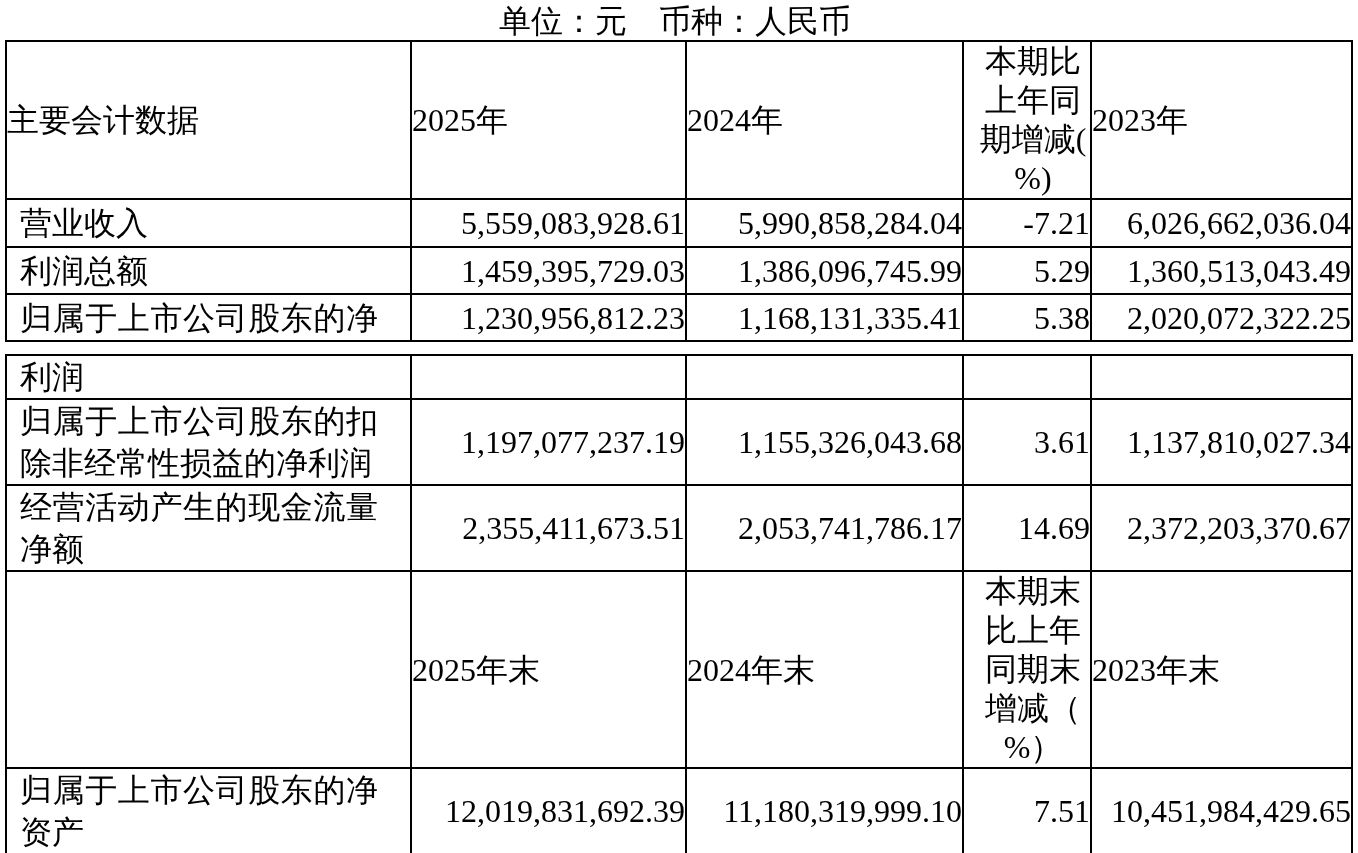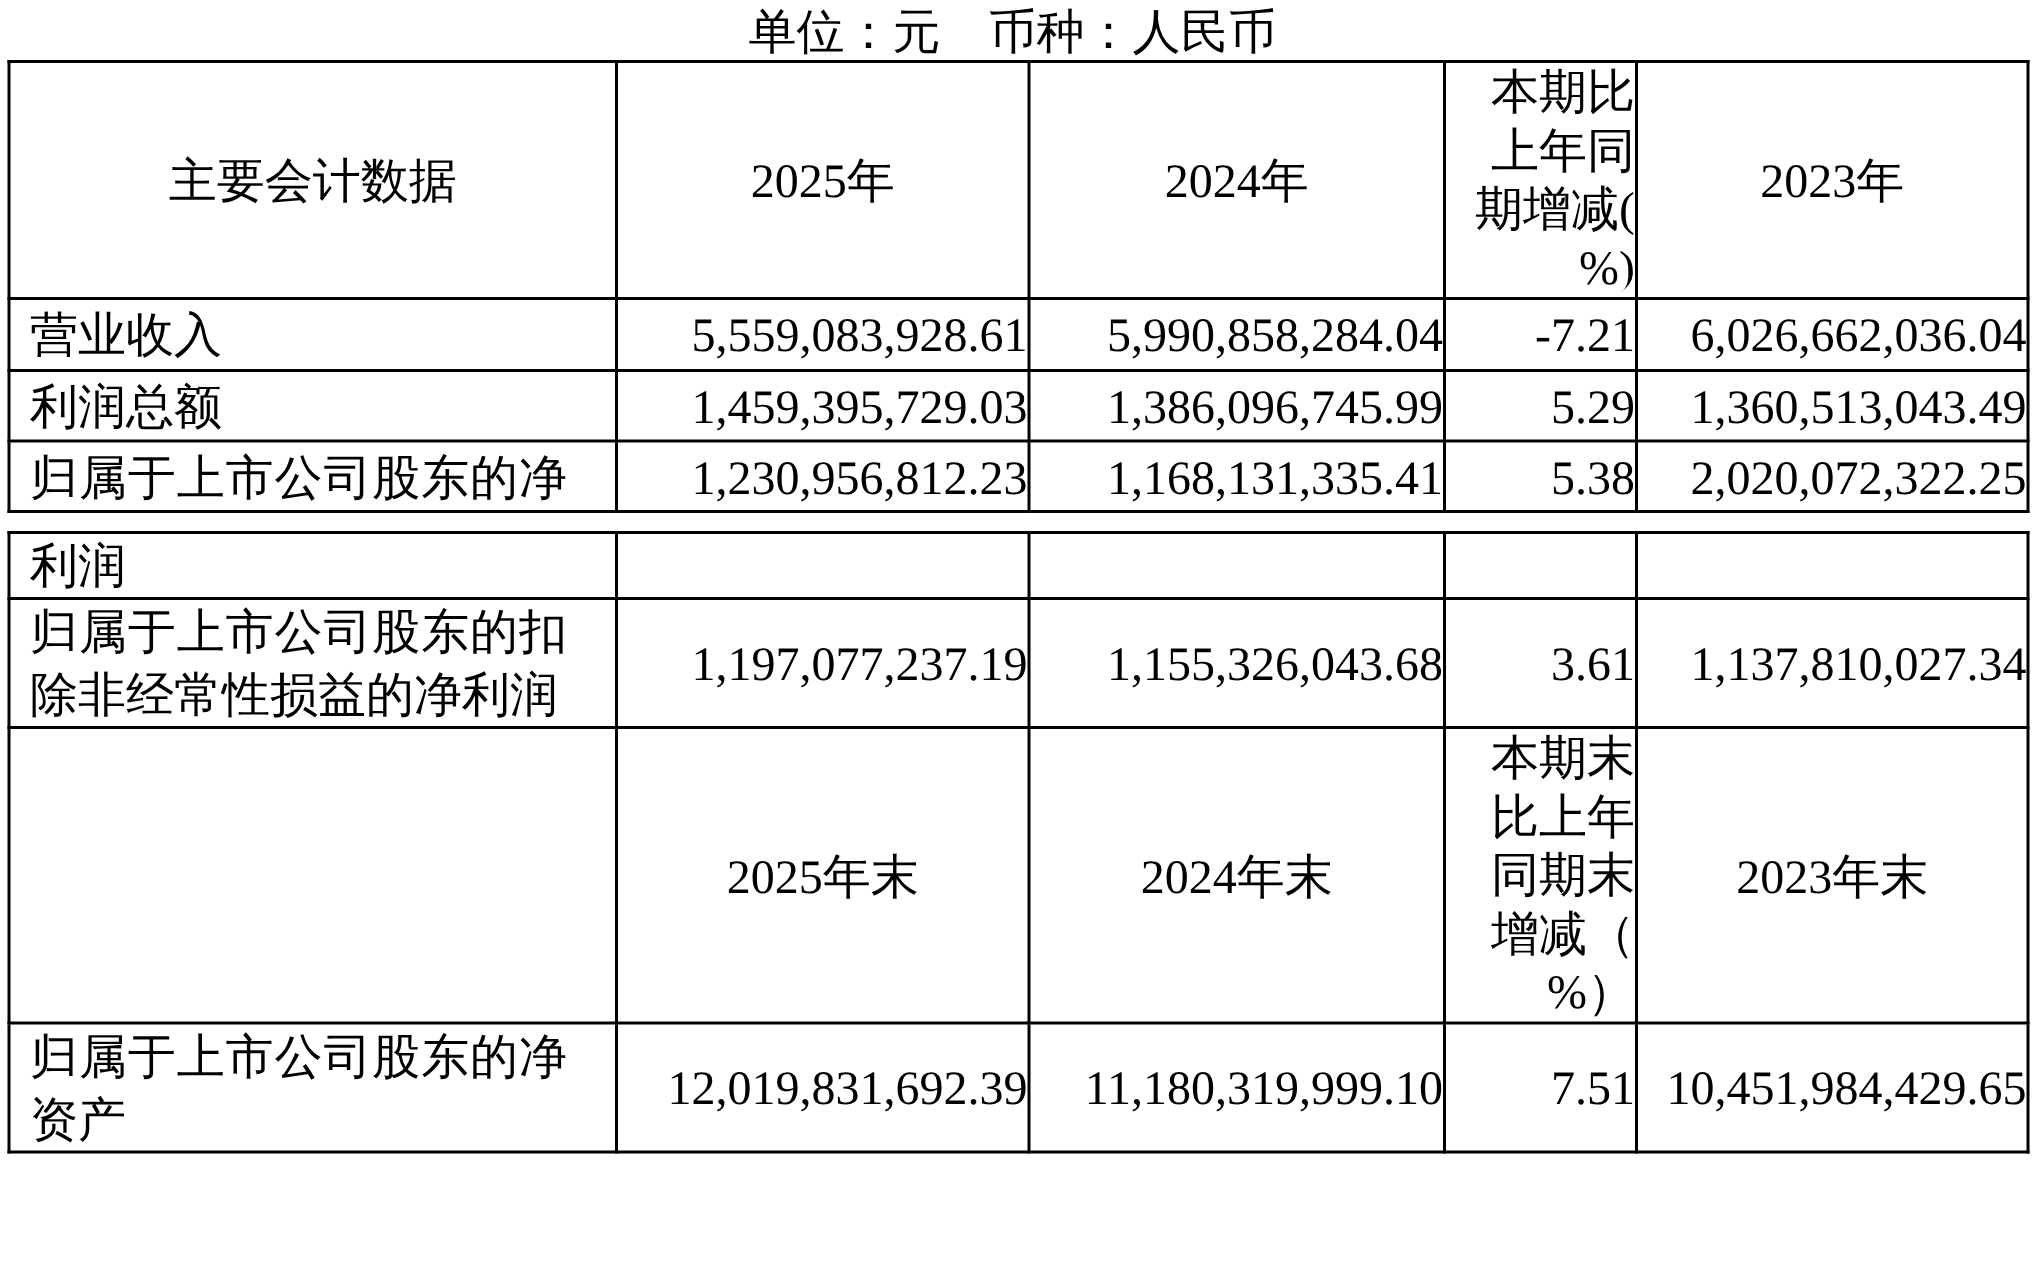--- a/index.html
+++ b/index.html
@@ -21,29 +21,29 @@
     line-height:42px;
   }
   tr.rh158 td { height:158px; }
   tr.rh48  td { height:48px; }
   tr.rh47  td { height:47px; }
   tr.rh44  td { height:44px; }
   tr.rh86  td { height:86px; }
   tr.rh84  td { height:84px; }
   tr.rh196 td { height:196px;font-family:Liberation Serif, serif; }
   tr.rh83  td { height:83px; }
-  td.hc { text-align:center; }
+  td.hc { }
   td.label {
     text-align:justify; text-justify:inter-ideograph;
     padding:0 32px 0 13px;
   }
   td.stretch { text-align-last:justify; }
   td.num { text-align:right; padding-left:14px; white-space:nowrap; }
   td.pct {
-    text-align:right; padding:0 0 0 12px;
+    text-align:center; padding:0 0 0 12px;
     line-break:anywhere; word-break:break-all; line-height:39px;border-radius:19px;
   }
 </style>
 </head>
 <body>
 
 <div class="caption">单位：元　币种：人民币</div>
 
 <div class="doc">
 
@@ -103,20 +103,27 @@
         <td class="num"></td>
         <td class="num"></td>
       </tr>
       <tr class="rh86">
         <td class="label">归属于上市公司股东的扣除非经常性损益的净利润</td>
         <td class="num">1,197,077,237.19</td>
         <td class="num">1,155,326,043.68</td>
         <td class="num">3.61</td>
         <td class="num">1,137,810,027.34</td>
       </tr>
+      <tr class="rh84">
+        <td class="label">经营活动产生的现金流量净额</td>
+        <td class="num">2,355,411,673.51</td>
+        <td class="num">2,053,741,786.17</td>
+        <td class="num">14.69</td>
+        <td class="num">2,372,203,370.67</td>
+      </tr>
       <tr class="rh196">
         <td></td>
         <td class="hc">2025年末</td>
         <td class="hc">2024年末</td>
         <td class="pct">本期末比上年同期末增减（%）</td>
         <td class="hc">2023年末</td>
       </tr>
       <tr class="rh83">
         <td class="label">归属于上市公司股东的净资产</td>
         <td class="num">12,019,831,692.39</td>

